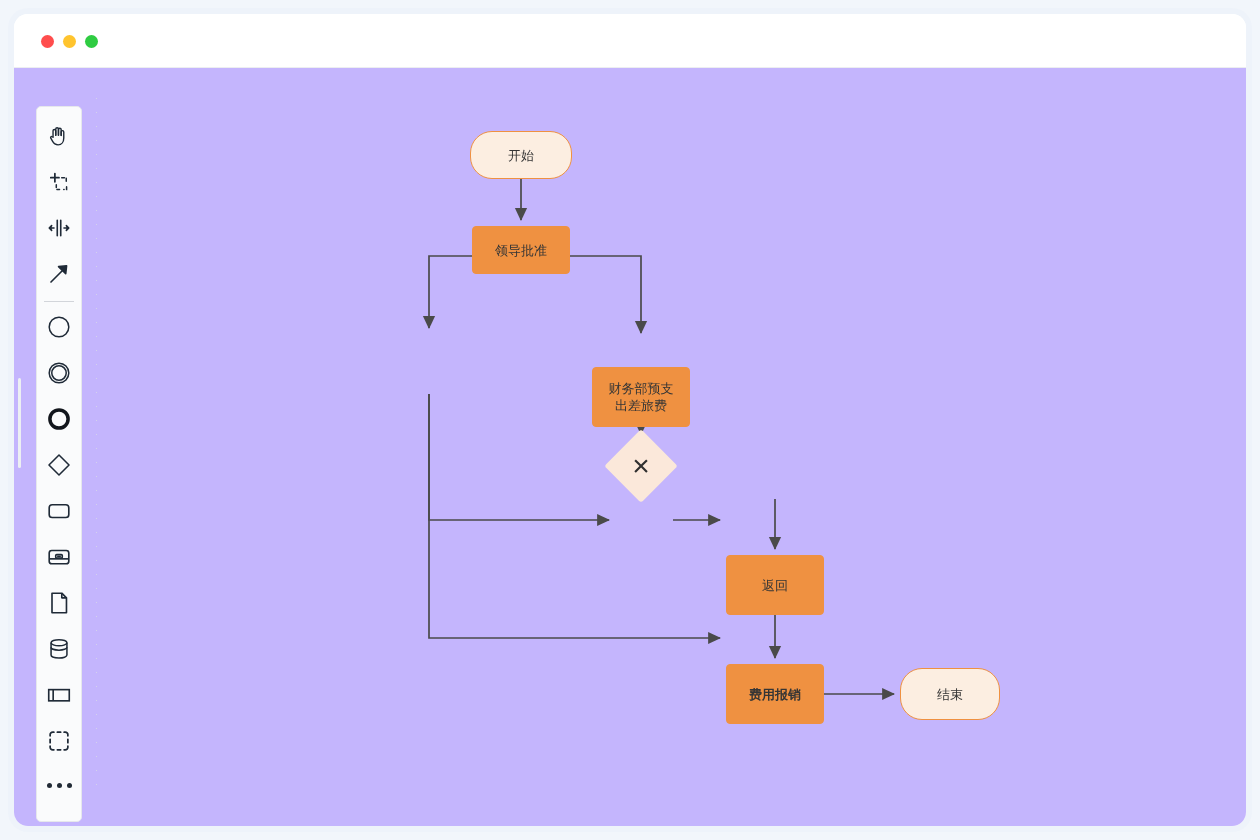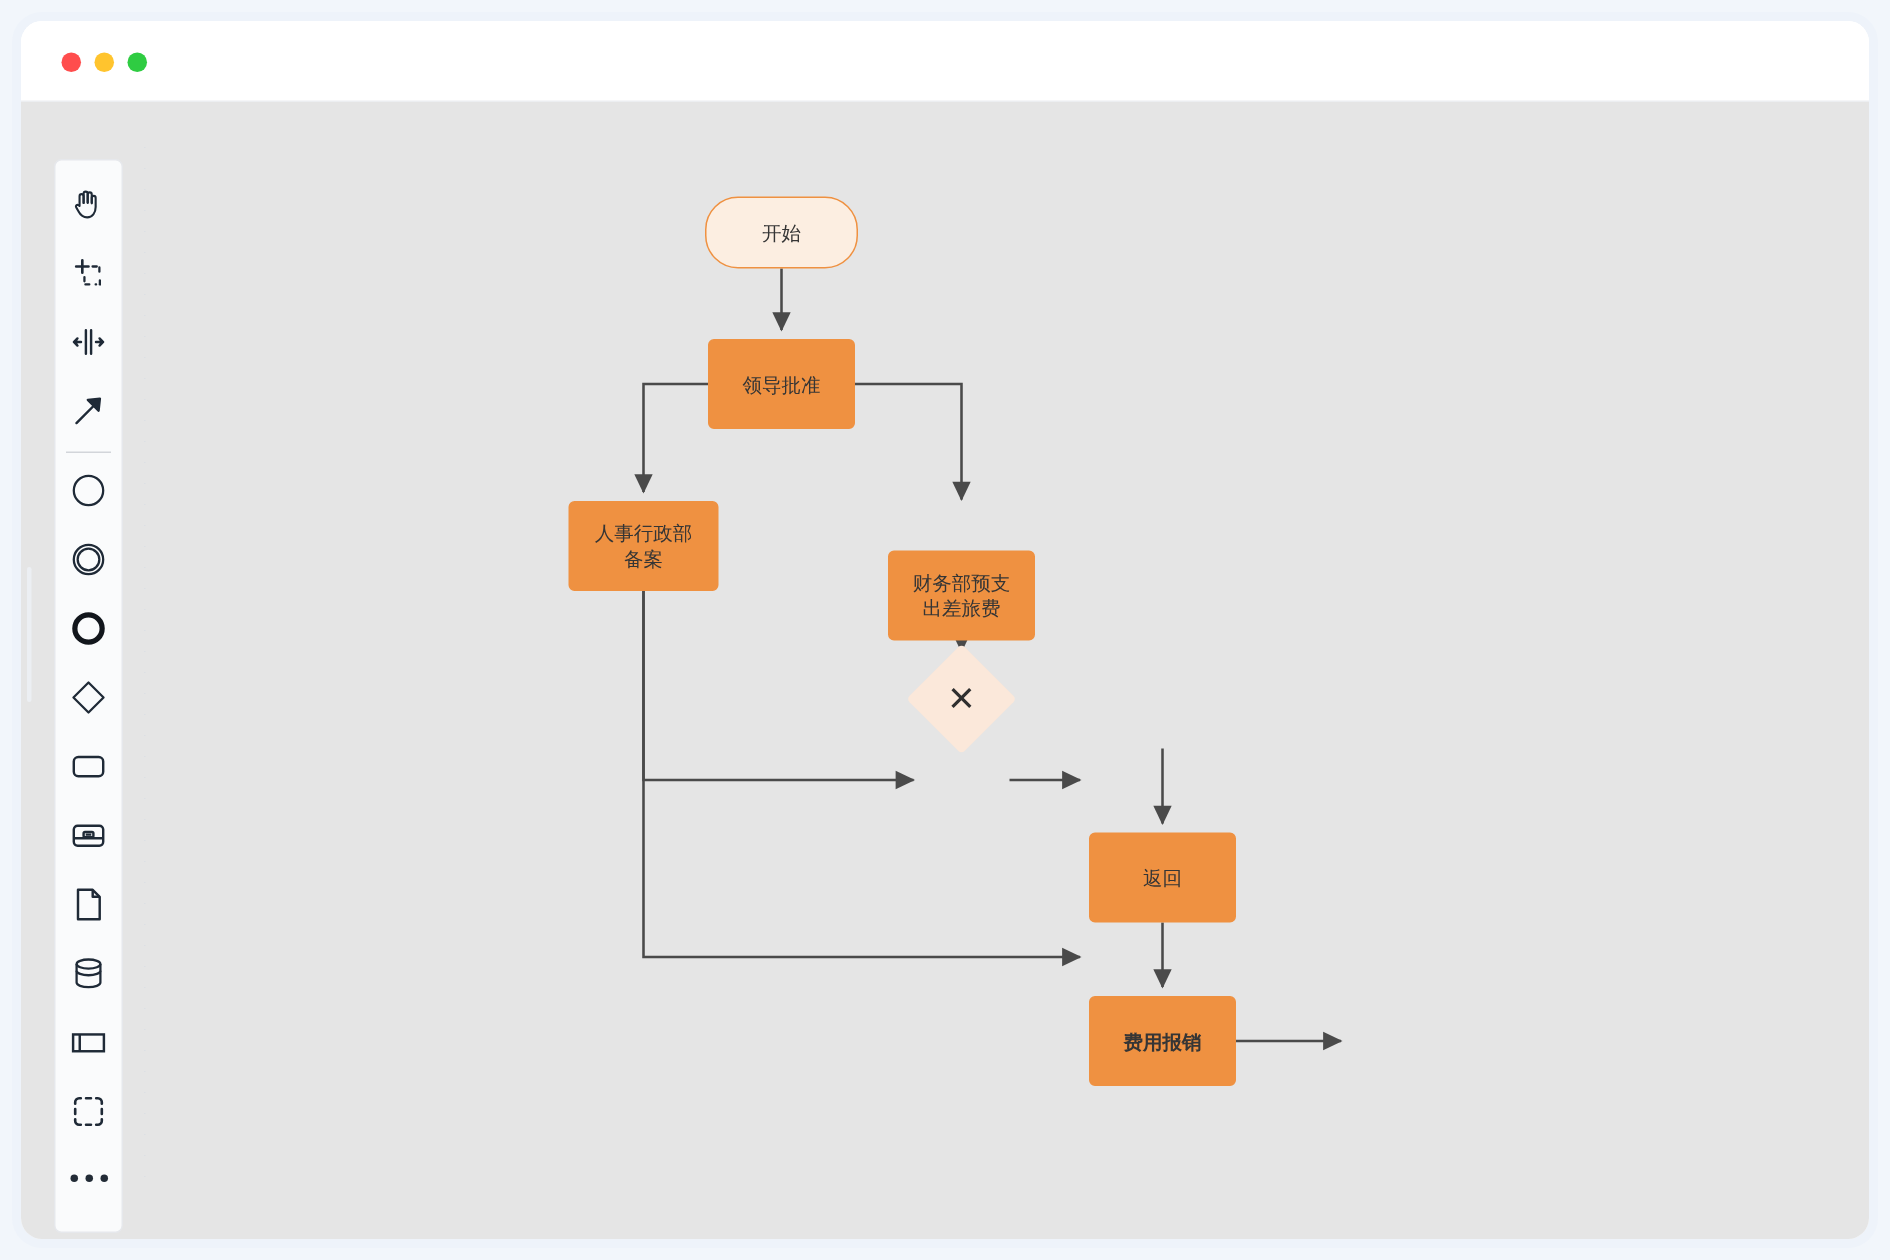--- a/index.html
+++ b/index.html
@@ -27,21 +27,21 @@
   .traffic{
     position:absolute;top:21px;width:13px;height:13px;border-radius:50%;
   }
   .traffic.red{left:27px;background:#ff4d4d;}
   .traffic.yellow{left:49px;background:#ffc42e;}
   .traffic.green{left:71px;background:#2fcc42;}
 
   
   #workspace{
     position:absolute;left:0;top:54px;width:1232px;height:758px;
-    background:#e5e5e5;
+    background:#c4b5fd;
   }
   
   #dot-rail{
     position:absolute;left:82px;top:30px;width:1px;height:700px;
     background-image:linear-gradient(to bottom,#d9dde3 1px,transparent 1px);
     background-size:1px 14px;
     opacity:.75;
   }
   
   #scroll-hint{
@@ -268,34 +268,33 @@
           <path d="M761,431 L761,481"></path>
 
           <path d="M761,547 L761,590"></path>
 
           <path d="M810,626 L880,626"></path>
         </g>
       </svg>
 
       <div class="node terminator" style="left:456px;top:63px;width:102px;height:48px;">开始</div>
 
-      <div class="node task" style="left:458px;top:158px;width:98px;height:60px;">领导批准</div>
-
-      <div class="node task" style="left:365px;top:266px;width:100px;height:60px;">人事行政部
-备案</div>
+      <div class="node task" style="left:458px;top:158px;width:98px;height:48px;">领导批准</div>
+
 
       <div class="node task" style="left:578px;top:271px;width:98px;height:60px;margin-top:28px;">财务部预支
 出差旅费</div>
 
       <div class="node gateway" style="left:601px;top:372px;width:52px;height:52px;">
         <span class="gw-shape"></span>
         <span class="gw-x">×</span>
       </div>
 
 
       <div class="node task bold" style="left:712px;top:596px;width:98px;height:60px;">费用报销</div>
 
       <div class="node task" style="left:712px;top:487px;width:98px;height:60px;">返回</div>
 
+      <div class="node terminator" style="left:886px;top:600px;width:100px;height:52px;">结束</div>
 
     </div>
   </div>
 </div>
 
 </body></html>

